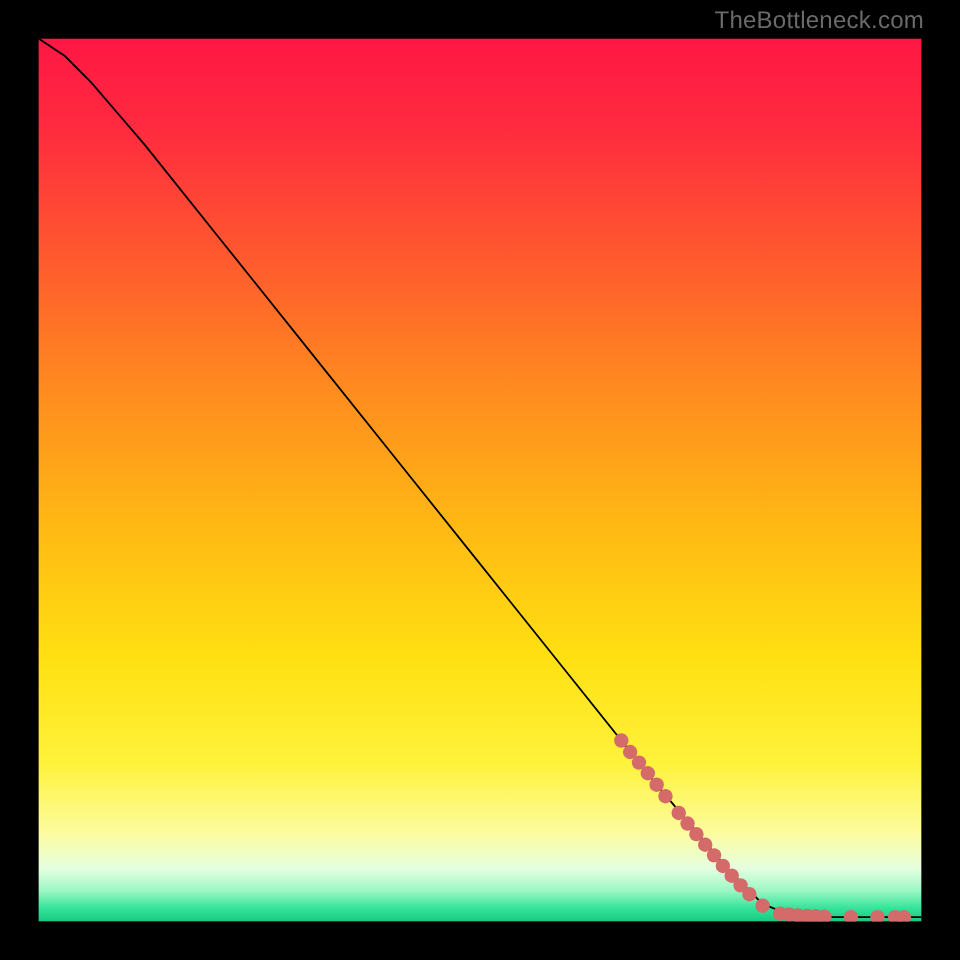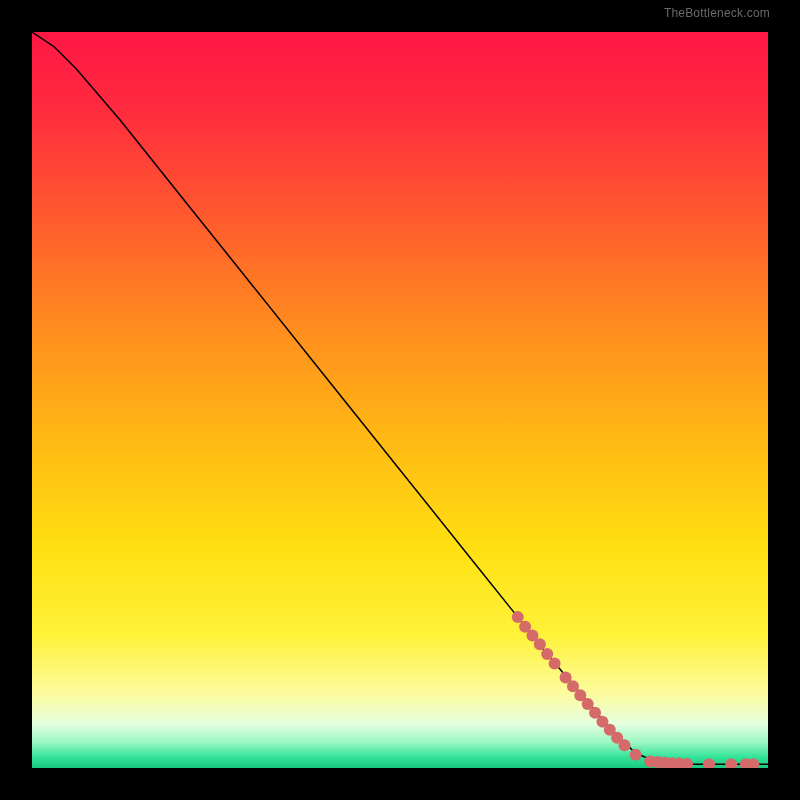--- a/index.html
+++ b/index.html
@@ -27,21 +27,21 @@
   #plot-area svg {
     display: block;
     width: 100%;
     height: 100%;
   }
   #watermark {
     position: absolute;
     top: 6px;
     right: 30px;
     color: #6a6a6a;
-    font-size: 12px;
+    font-size: 20px;
     font-weight: 500;
     letter-spacing: 0.2px;
     user-select: none;
   }
 </style>
 </head>
 <body>
 
 <div id="stage">
   <div id="watermark">TheBottleneck.com</div>

